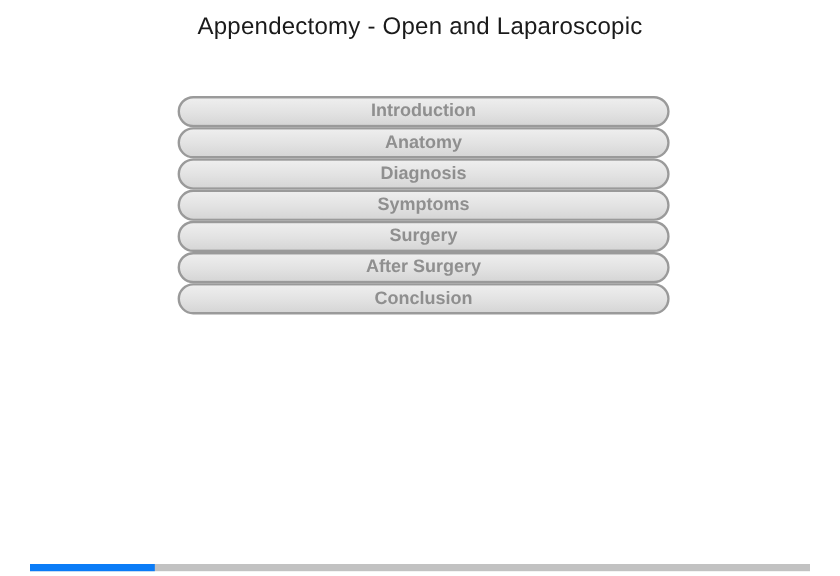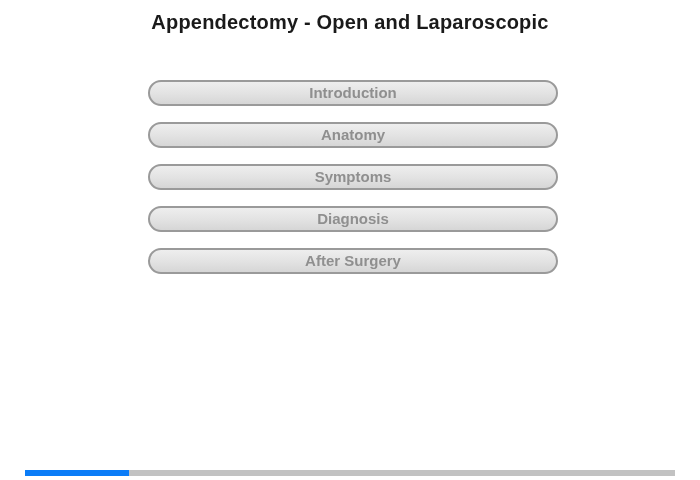--- a/index.html
+++ b/index.html
@@ -15,37 +15,37 @@
     background: #ffffff;
     overflow: hidden;
   }
   .page-title {
     position: absolute;
     top: 11px;
     left: 0;
     width: 100%;
     text-align: center;
     font-size: 20px;
-    font-weight: bold;
+    font-weight: normal;
     color: #1a1a1a;
     margin: 0;
     letter-spacing: 0.2px;
   }
   .menu {
     position: absolute;
     left: 148px;
     top: 80px;
     width: 410px;
   }
   .menu-button {
     display: block;
     box-sizing: border-box;
     width: 410px;
     height: 26px;
-    margin-bottom: 16px;
+    margin-bottom: 0;
     border: 2px solid #9a9a9a;
     border-radius: 13px;
     background: linear-gradient(to bottom, #eeeeee 0%, #e2e2e2 55%, #d6d6d6 100%);
     color: #8f8f8f;
     font-family: "Liberation Sans", sans-serif;
     font-size: 15px;
     font-weight: bold;
     text-align: center;
     line-height: 22px;
     padding: 0;
@@ -74,23 +74,25 @@
 </style>
 </head>
 <body>
 
 <div class="stage">
   <h1 class="page-title">Appendectomy - Open and Laparoscopic</h1>
 
   <nav class="menu" id="menu">
       <button class="menu-button">Introduction</button>
       <button class="menu-button">Anatomy</button>
+      <button class="menu-button">Diagnosis</button>
       <button class="menu-button">Symptoms</button>
-      <button class="menu-button">Diagnosis</button>
+      <button class="menu-button">Surgery</button>
       <button class="menu-button">After Surgery</button>
+      <button class="menu-button">Conclusion</button>
     </nav>
 
   <div>
     <div class="progress-track" style="background: rgb(194, 194, 194);">
       <div class="progress-fill" id="progress-fill" style="width: 16%; background: rgb(11, 124, 247);"></div>
     </div>
   </div>
 </div>
 
 </body></html>

